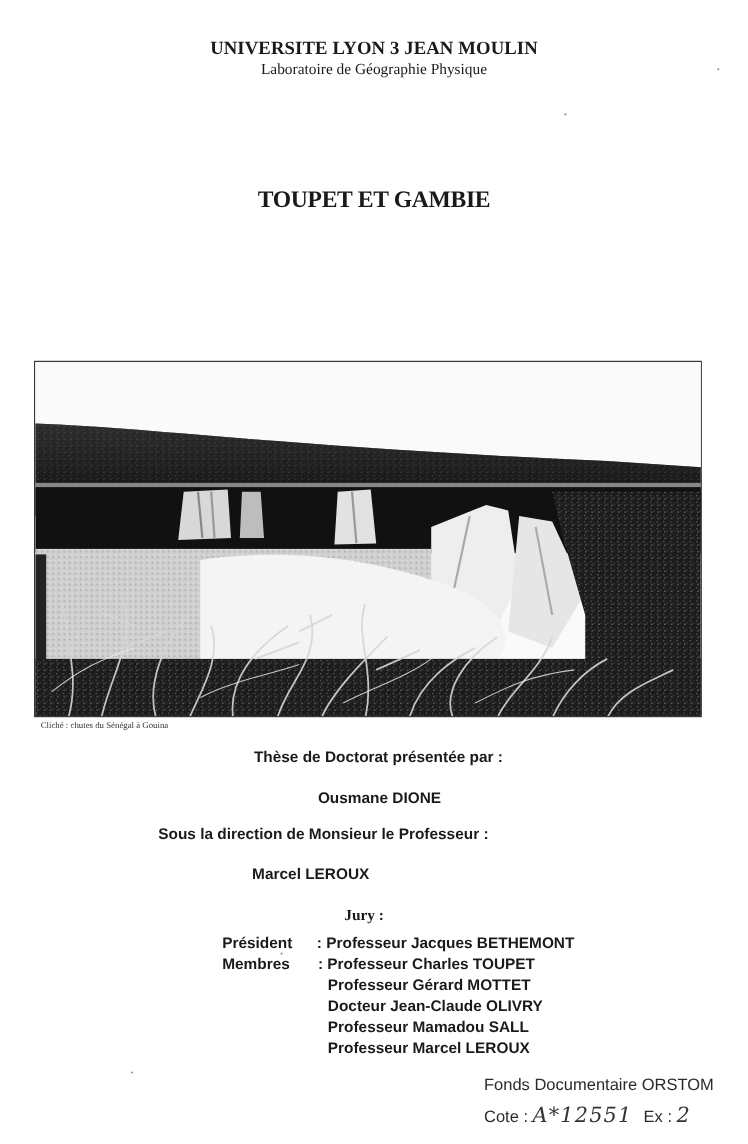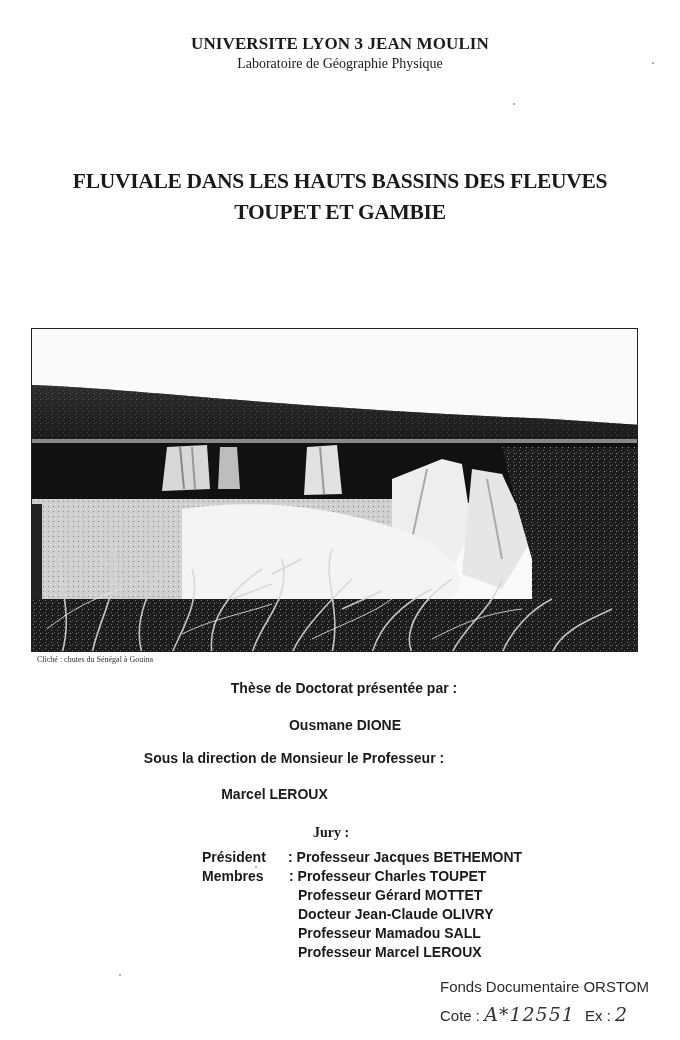--- a/index.html
+++ b/index.html
@@ -57,21 +57,21 @@
       color: #333;
     }
 
     .info {
       font-weight: bold;
       font-size: 14px;
     }
     #thesis-line { top: 680px; left: 0; width: 680px; text-align: center; padding-left: 8px; box-sizing: border-box; }
     #author      { top: 717px; left: 0; width: 680px; text-align: center; padding-left: 10px; box-sizing: border-box; }
     #direction   { top: 750px; left: 0; width: 568px; text-align: center; padding-left: 20px; box-sizing: border-box; }
-    #director    { top: 786px; left: 0; width: 544px; text-align: center; padding-left: 5px; box-sizing: border-box; }
+    #director    { top: 786px; left: 8px; width: 544px; text-align: center; padding-left: 5px; box-sizing: border-box; }
 
     #jury-label {
       top: 825px;
       left: 0; width: 632px; text-align: center;
       padding-left: 30px; box-sizing: border-box;
       font-size: 14px;
       font-weight: bold;
     }
 
     .jury-role {
@@ -119,21 +119,20 @@
       border-radius: 1px;
     }
   </style>
 </head>
 <body>
 
 <div id="university" class="abs center serif">UNIVERSITE LYON 3 JEAN MOULIN</div>
 <div id="lab" class="abs center serif">Laboratoire de Géographie Physique</div>
 
 <div id="title" class="abs center serif">
-  <div>FLUVIALE DANS LES HAUTS BASSINS DES FLEUVES</div>
   <div>TOUPET ET GAMBIE</div>
 </div>
 
 <div id="photo" class="abs">
   <svg width="607" height="324" viewBox="0 0 607 324" xmlns="http://www.w3.org/2000/svg">
     <defs>
       <pattern id="grain" width="6" height="6" patternUnits="userSpaceOnUse">
         <rect width="6" height="6" fill="#1c1c1c"></rect>
         <rect x="1" y="1" width="1" height="1" fill="#777"></rect>
         <rect x="4" y="3" width="1" height="1" fill="#555"></rect>

